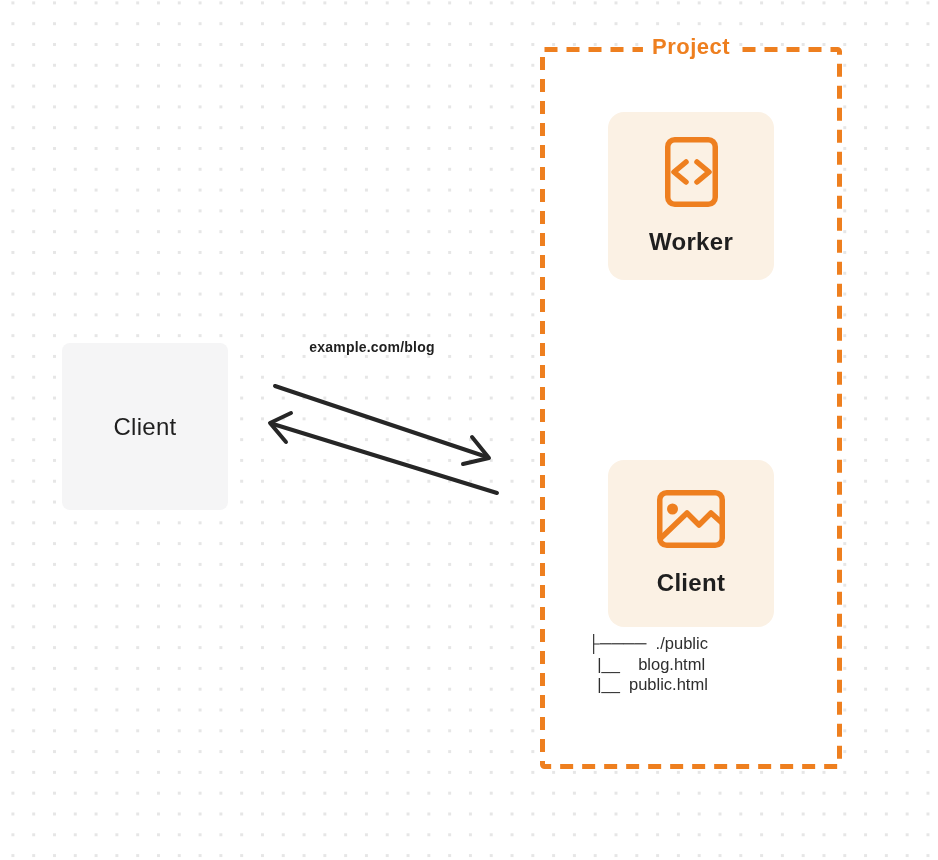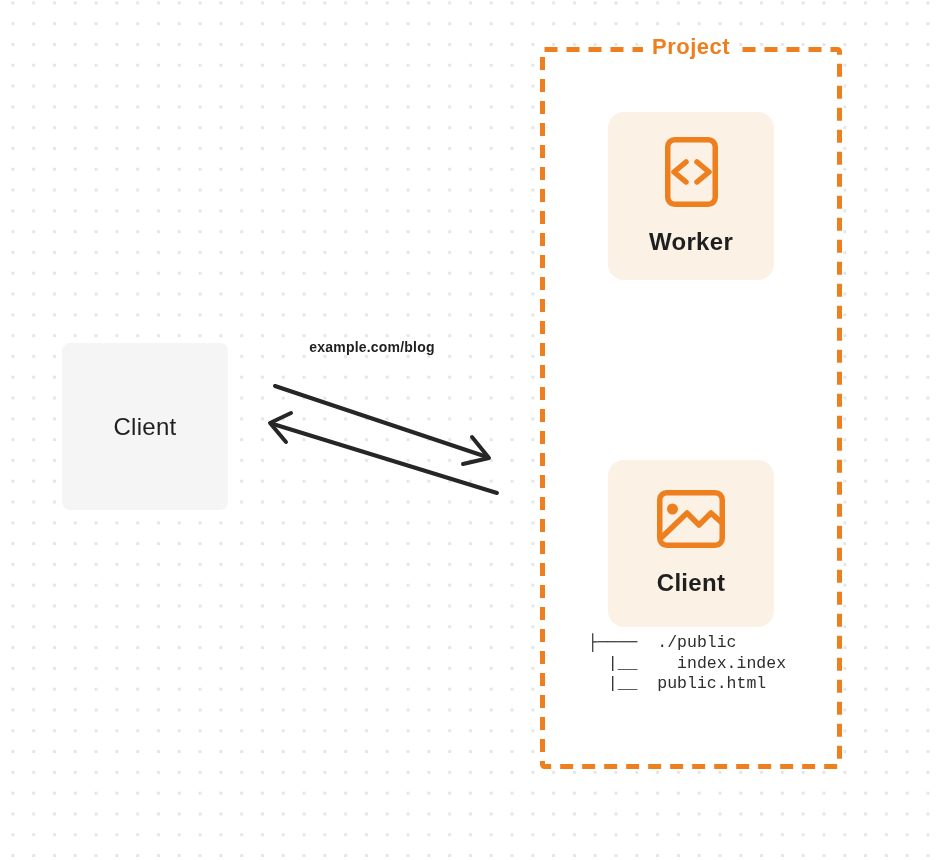--- a/index.html
+++ b/index.html
@@ -84,21 +84,21 @@
     font-size:24px;font-weight:bold;color:var(--ink);letter-spacing:.3px;
   }
   .node svg .stroke{
     fill:none;stroke:var(--accent-orange);stroke-width:5.5;
     stroke-linecap:round;stroke-linejoin:round;
   }
   .node svg .fill{fill:var(--accent-orange);}
   
   .tree{
     position:absolute;left:48px;top:586px;
-    font-family:Liberation Mono, monospace;
+    font-family:Liberation Sans, sans-serif;
     font-size:16.5px;line-height:20.5px;
     color:var(--tree-ink);
   }
   .tree .tree-line{white-space:pre;}
 </style>
 </head>
 <body>
 
 <div class="canvas">
 
@@ -138,18 +138,18 @@
       <svg width="68" height="58" viewBox="0 0 68 58">
         <rect class="stroke" x="2.75" y="2.75" width="62.5" height="52.5" rx="7"></rect>
         <circle class="fill" cx="15.5" cy="19" r="5.5"></circle>
         <polyline class="stroke" points="4,48 30,23 42,35 54,23 64.5,32.5"></polyline>
       </svg>
       <span class="node-label">Client</span>
     </div>
 
     <div class="tree">
       <div class="tree-line">├────  ./public</div>
-      <div class="tree-line">  |__    index.index</div>
+      <div class="tree-line">  |__    blog.html</div>
       <div class="tree-line">  |__  public.html</div>
     </div>
   </div>
 
 </div>
 
 </body></html>

